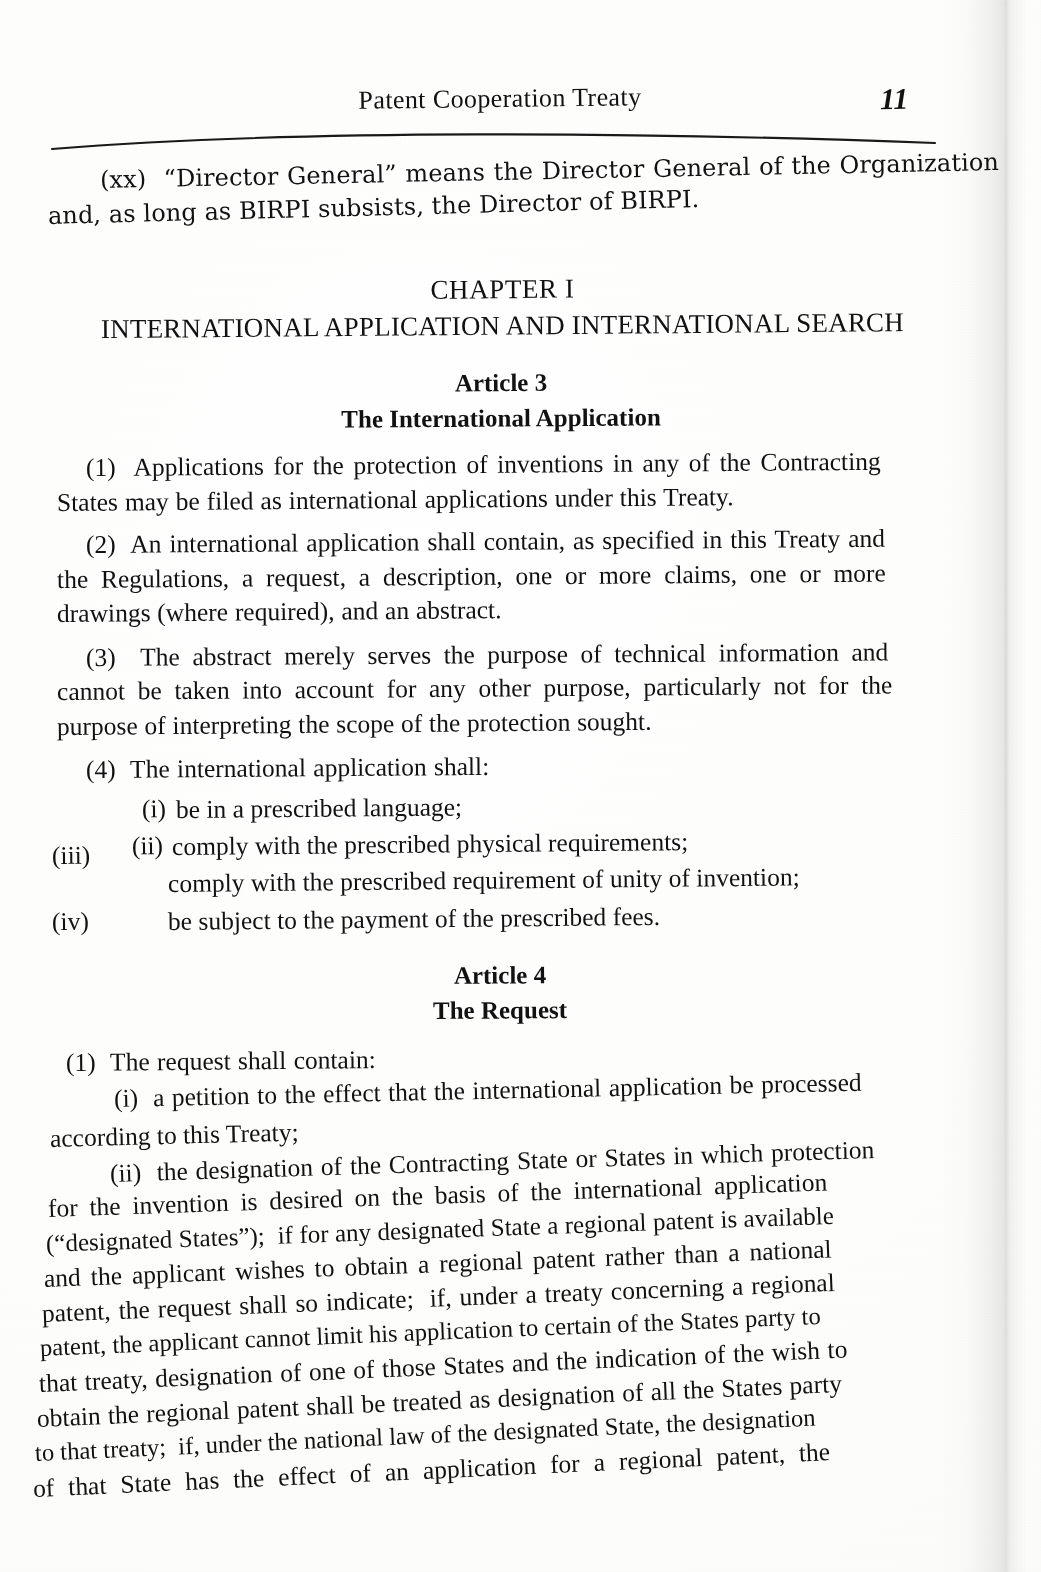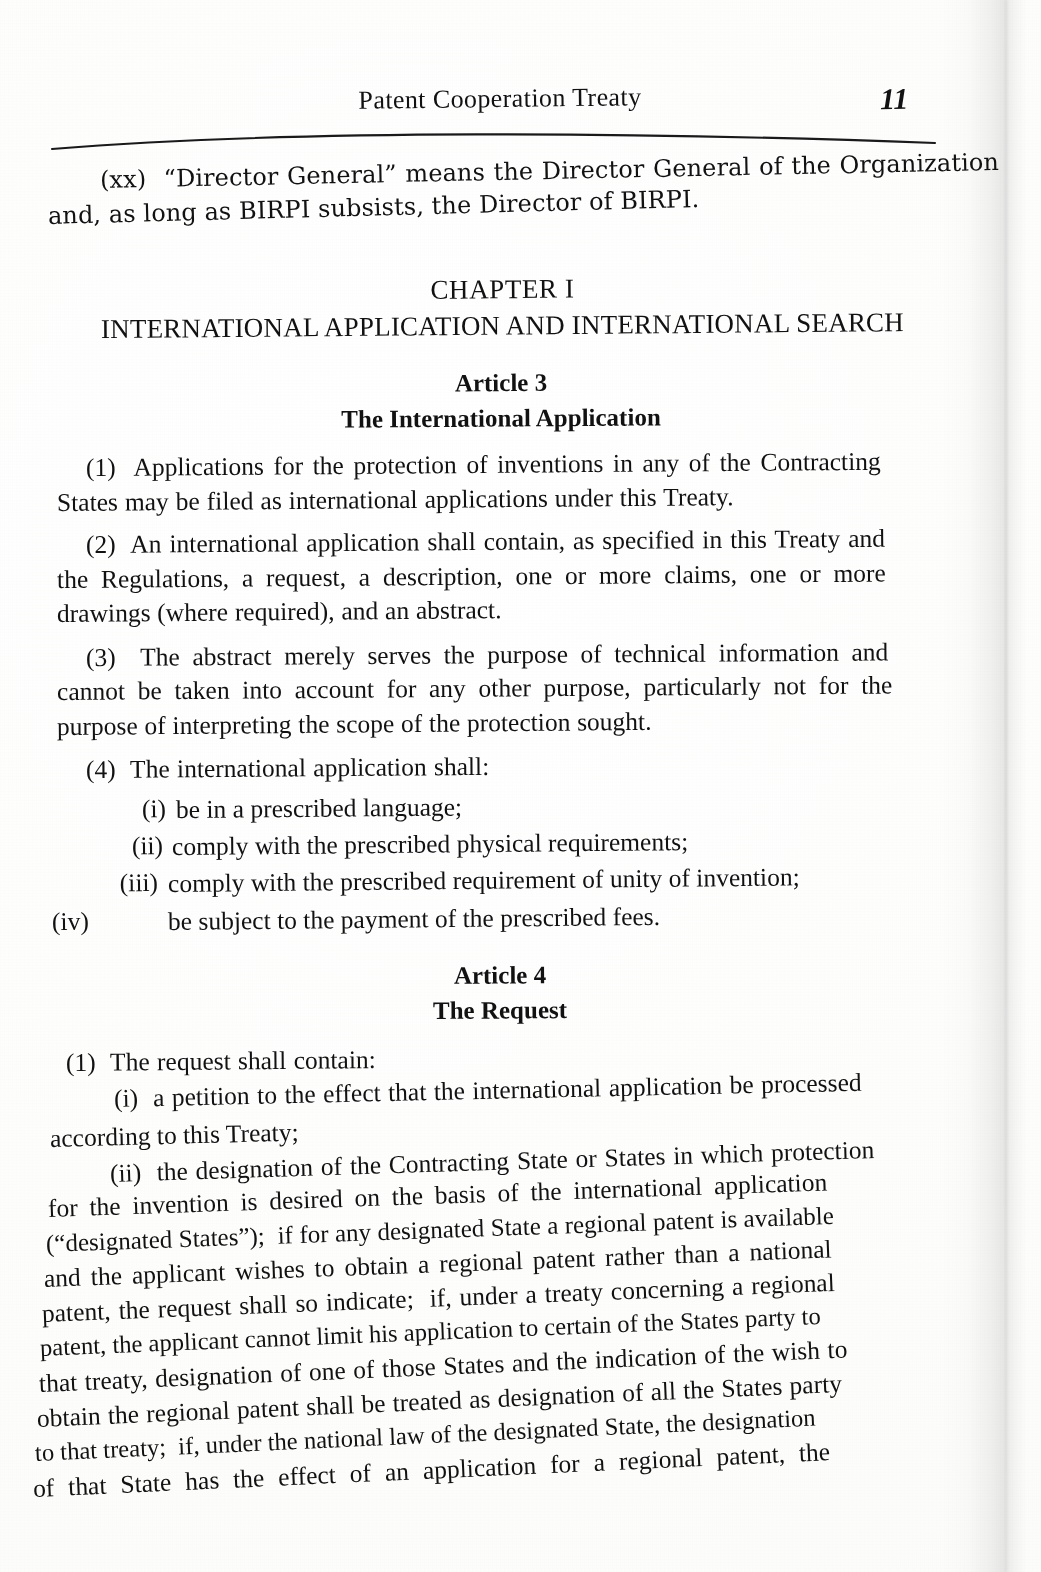--- a/index.html
+++ b/index.html
@@ -112,21 +112,21 @@
     <div class="ln" style="left:57px;top:714px;transform:rotate(-0.5deg);word-spacing:0.4px;">purpose of interpreting the scope of the protection sought.</div>
 
     <div class="ln" style="left:86px;top:757px;transform:rotate(-0.45deg);word-spacing:1px;">(4)  The international application shall:</div>
 
     <div class="ln" style="left:60px;top:797px;width:106px;text-align:right;transform:rotate(-0.5deg);">(i)</div>
     <div class="ln" style="left:176px;top:797px;transform:rotate(-0.5deg);">be in a prescribed language;</div>
 
     <div class="ln" style="left:57px;top:834px;width:106px;text-align:right;transform:rotate(-0.55deg);">(ii)</div>
     <div class="ln" style="left:172px;top:834px;transform:rotate(-0.55deg);">comply with the prescribed physical requirements;</div>
 
-    <div class="ln" style="left:52px;top:871px;width:106px;text-align:right;transform:rotate(-0.6deg);">(iii)</div>
+    <div class="ln" style="left:52px;top:843px;width:106px;transform:rotate(-0.6deg);">(iii)</div>
     <div class="ln" style="left:168px;top:871px;transform:rotate(-0.6deg);">comply with the prescribed requirement of unity of invention;</div>
 
     <div class="ln" style="left:52px;top:909px;width:106px;text-align:left;transform:rotate(-0.6deg);">(iv)</div>
     <div class="ln" style="left:168px;top:909px;transform:rotate(-0.6deg);">be subject to the payment of the prescribed fees.</div>
 
     <div class="ln ctr b" style="left:0;top:966px;width:1000px;font-size:25px;transform:rotate(-0.4deg);">Article 4</div>
     <div class="ln ctr b" style="left:0;top:1001px;width:1000px;font-size:25px;transform:rotate(-0.4deg);">The Request</div>
 
     <div class="ln" style="left:66px;top:1050px;transform:rotate(-0.55deg);word-spacing:1px;">(1)  The request shall contain:</div>
 

